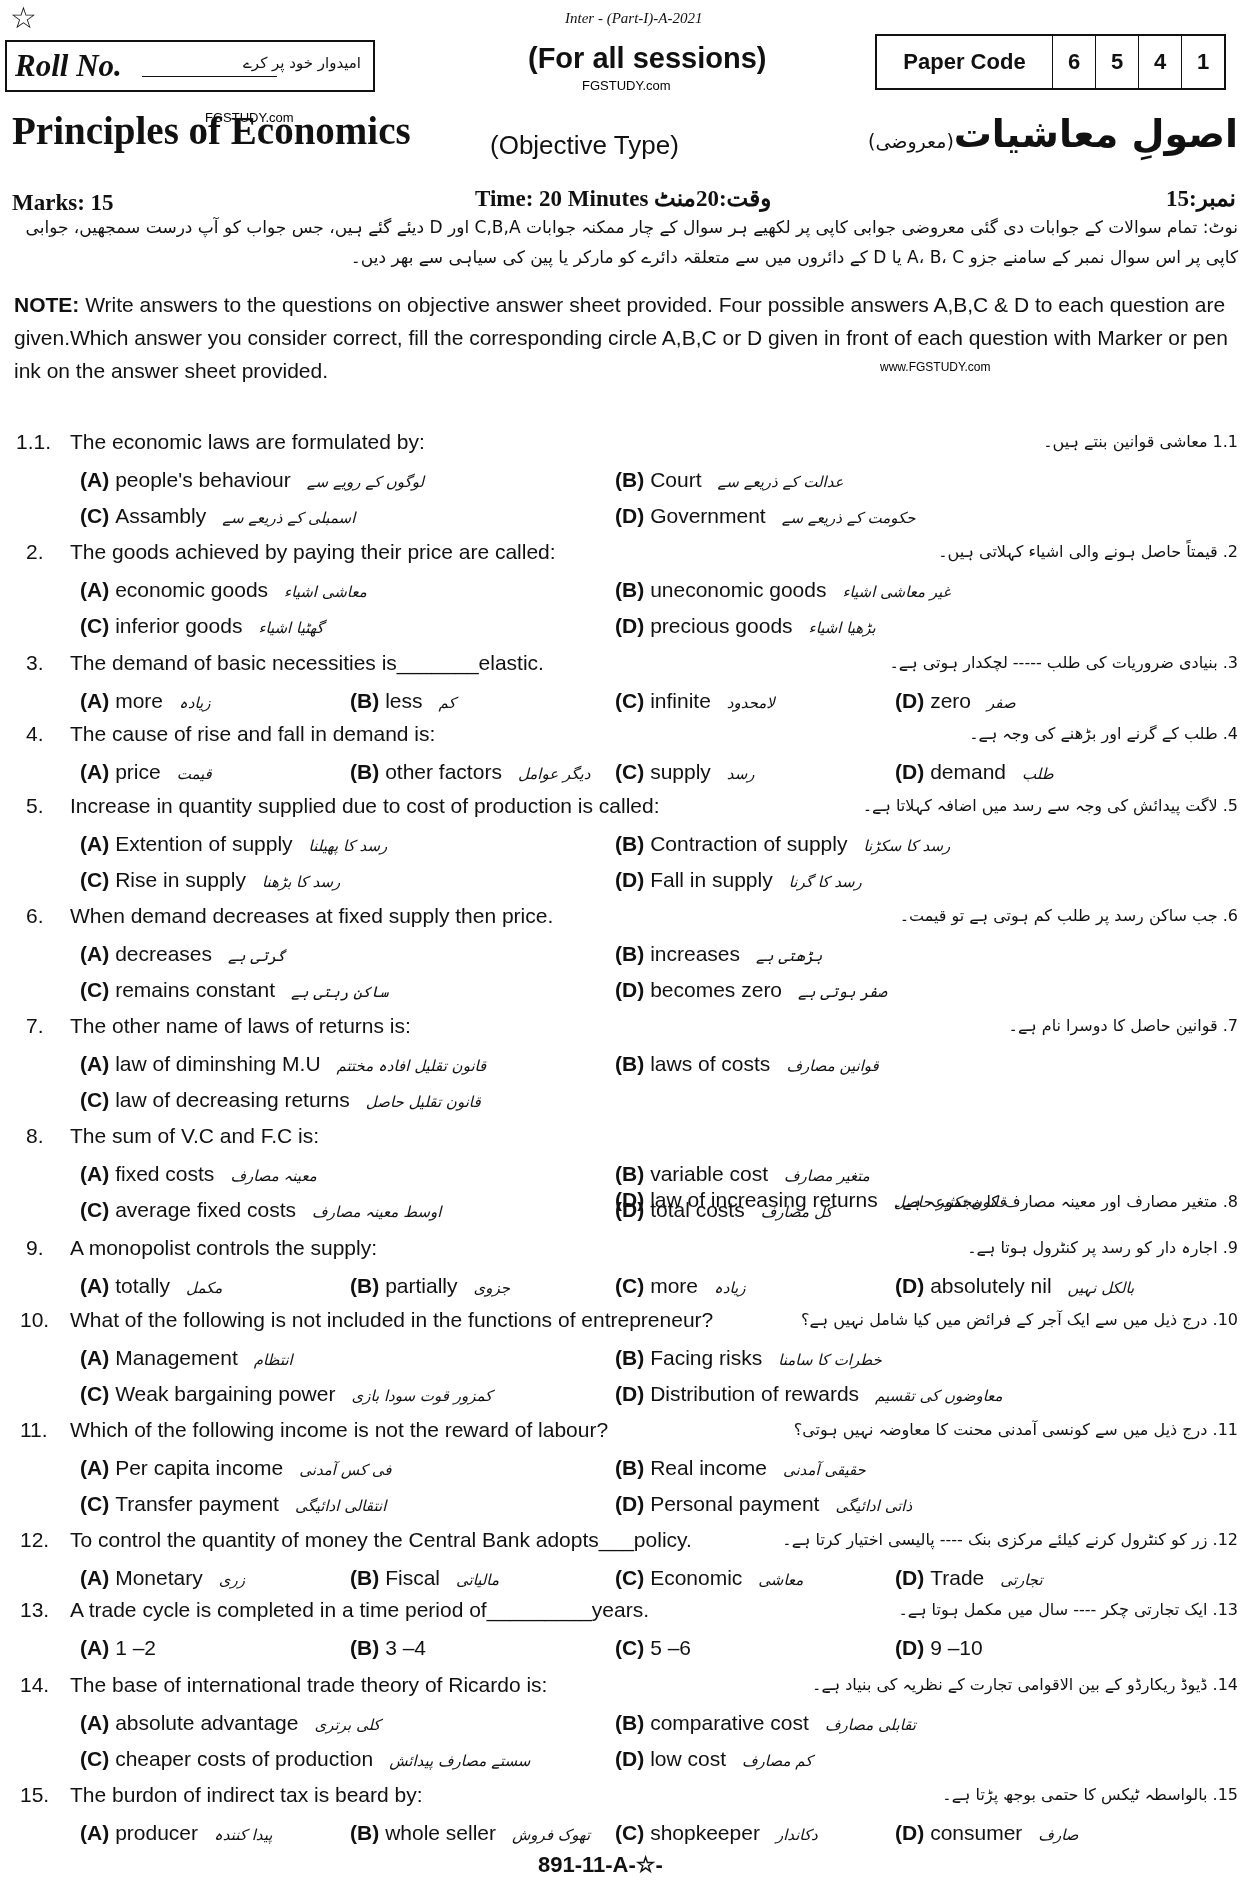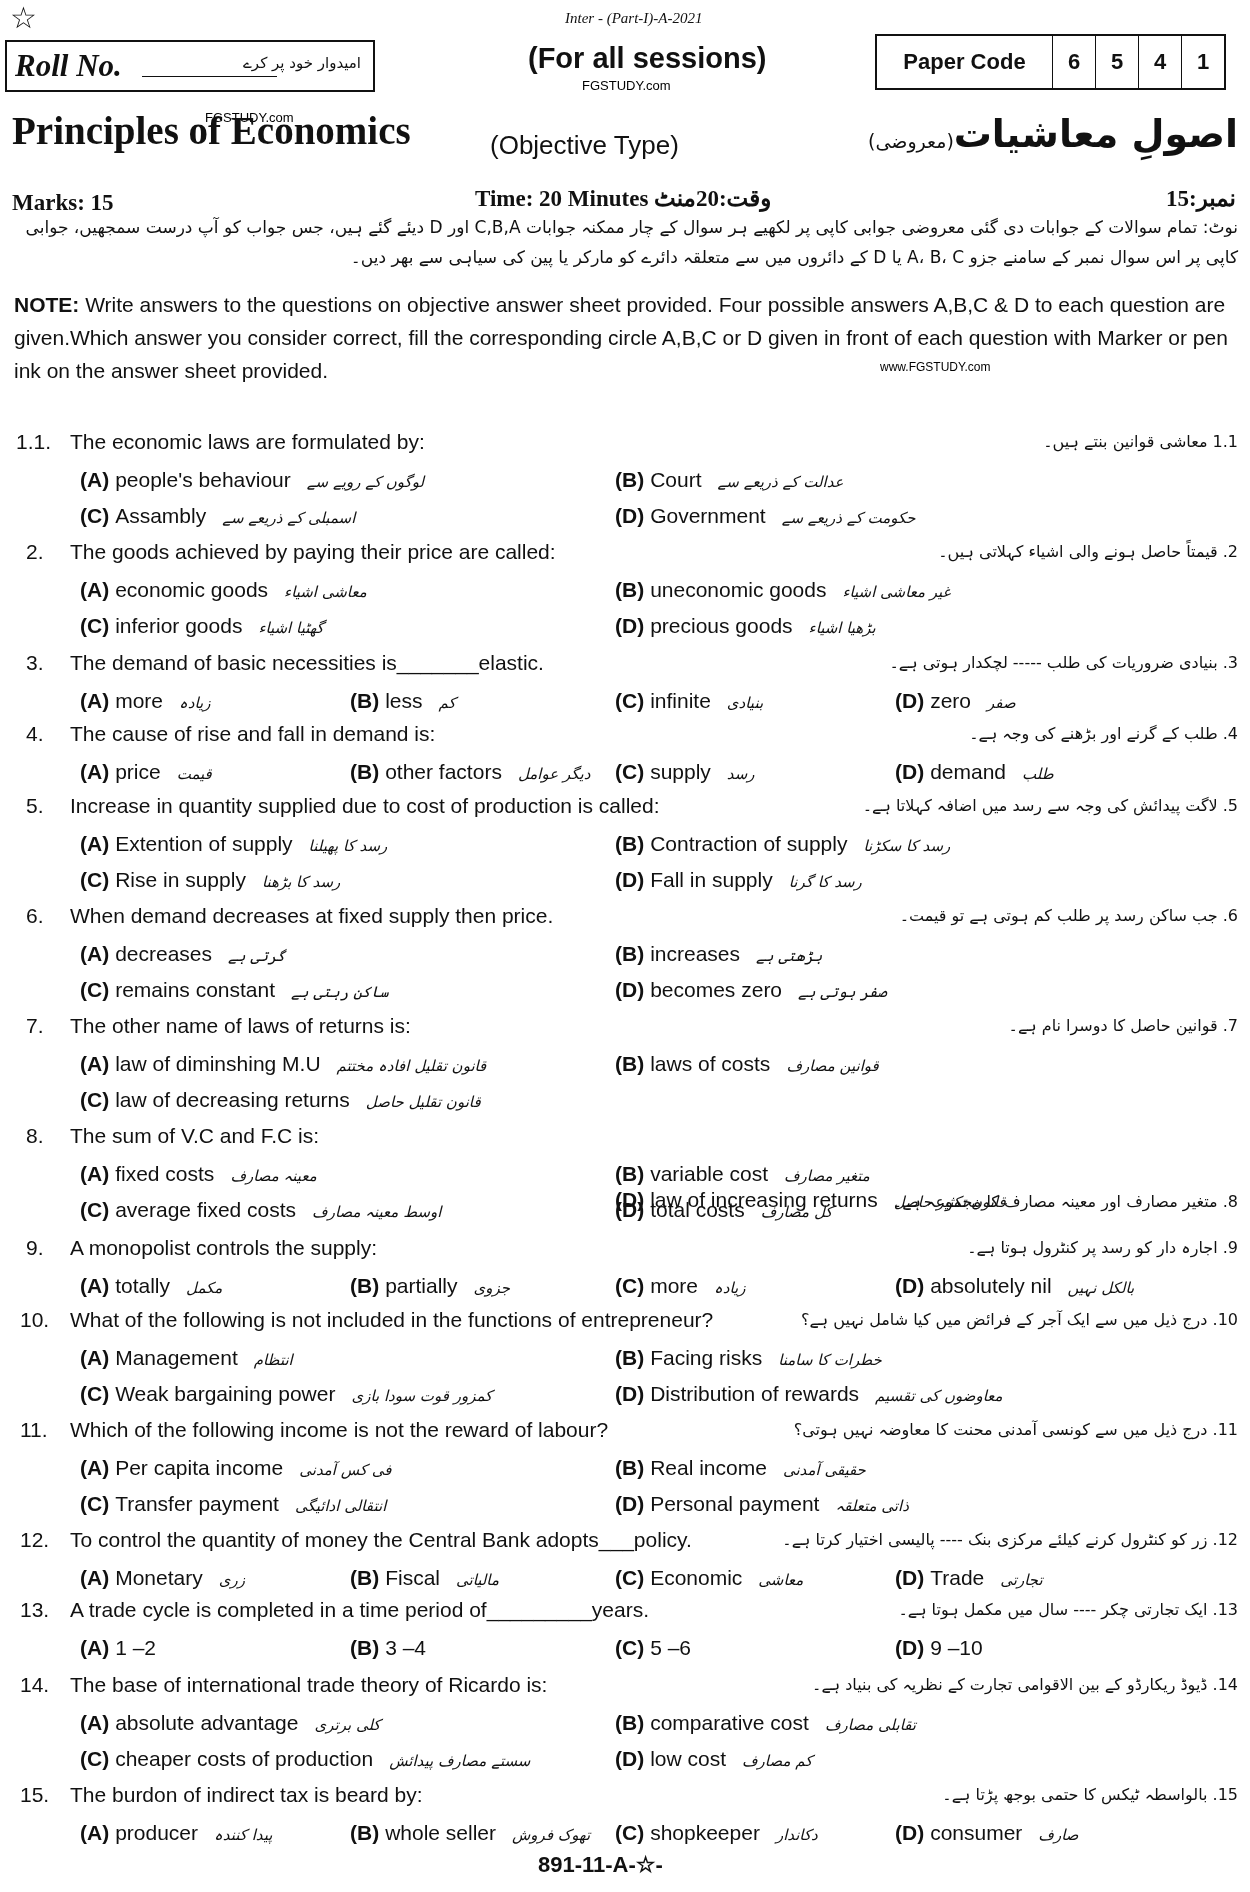--- a/index.html
+++ b/index.html
@@ -90,21 +90,21 @@
     <div class="qur" style="top: 542px;">2. قیمتاً حاصل ہونے والی اشیاء کہلاتی ہیں۔</div>
     <div class="opt" style="left: 80px; top: 578px;"><span class="lbl">(A)</span><span>economic goods</span><span class="ur">معاشی اشیاء</span></div>
     <div class="opt" style="left: 615px; top: 578px;"><span class="lbl">(B)</span><span>uneconomic goods</span><span class="ur">غیر معاشی اشیاء</span></div>
     <div class="opt" style="left: 80px; top: 614px;"><span class="lbl">(C)</span><span>inferior goods</span><span class="ur">گھٹیا اشیاء</span></div>
     <div class="opt" style="left: 615px; top: 614px;"><span class="lbl">(D)</span><span>precious goods</span><span class="ur">بڑھیا اشیاء</span></div>
     <div class="q" style="left: 26px; top: 651px;">3.</div>
     <div class="q" style="left: 70px; top: 651px; white-space: nowrap;">The demand of basic necessities is_______elastic.</div>
     <div class="qur" style="top: 653px;">3. بنیادی ضروریات کی طلب ----- لچکدار ہوتی ہے۔</div>
     <div class="opt" style="left: 80px; top: 689px;"><span class="lbl">(A)</span><span>more</span><span class="ur">زیادہ</span></div>
     <div class="opt" style="left: 350px; top: 689px;"><span class="lbl">(B)</span><span>less</span><span class="ur">کم</span></div>
-    <div class="opt" style="left: 615px; top: 689px;"><span class="lbl">(C)</span><span>infinite</span><span class="ur">بنیادی</span></div>
+    <div class="opt" style="left: 615px; top: 689px;"><span class="lbl">(C)</span><span>infinite</span><span class="ur">لامحدود</span></div>
     <div class="opt" style="left: 895px; top: 689px;"><span class="lbl">(D)</span><span>zero</span><span class="ur">صفر</span></div>
     <div class="q" style="left: 26px; top: 722px;">4.</div>
     <div class="q" style="left: 70px; top: 722px; white-space: nowrap;">The cause of rise and fall in demand is:</div>
     <div class="qur" style="top: 724px;">4. طلب کے گرنے اور بڑھنے کی وجہ ہے۔</div>
     <div class="opt" style="left: 80px; top: 760px;"><span class="lbl">(A)</span><span>price</span><span class="ur">قیمت</span></div>
     <div class="opt" style="left: 350px; top: 760px;"><span class="lbl">(B)</span><span>other factors</span><span class="ur">دیگر عوامل</span></div>
     <div class="opt" style="left: 615px; top: 760px;"><span class="lbl">(C)</span><span>supply</span><span class="ur">رسد</span></div>
     <div class="opt" style="left: 895px; top: 760px;"><span class="lbl">(D)</span><span>demand</span><span class="ur">طلب</span></div>
     <div class="q" style="left: 26px; top: 794px;">5.</div>
     <div class="q" style="left: 70px; top: 794px; white-space: nowrap;">Increase in quantity supplied due to cost of production is called:</div>
@@ -147,21 +147,21 @@
     <div class="opt" style="left: 80px; top: 1346px;"><span class="lbl">(A)</span><span>Management</span><span class="ur">انتظام</span></div>
     <div class="opt" style="left: 615px; top: 1346px;"><span class="lbl">(B)</span><span>Facing risks</span><span class="ur">خطرات کا سامنا</span></div>
     <div class="opt" style="left: 80px; top: 1382px;"><span class="lbl">(C)</span><span>Weak bargaining power</span><span class="ur">کمزور قوت سودا بازی</span></div>
     <div class="opt" style="left: 615px; top: 1382px;"><span class="lbl">(D)</span><span>Distribution of rewards</span><span class="ur">معاوضوں کی تقسیم</span></div>
     <div class="q" style="left: 20px; top: 1418px;">11.</div>
     <div class="q" style="left: 70px; top: 1418px; white-space: nowrap;">Which of the following income is not the reward of labour?</div>
     <div class="qur" style="top: 1420px;">11. درج ذیل میں سے کونسی آمدنی محنت کا معاوضہ نہیں ہوتی؟</div>
     <div class="opt" style="left: 80px; top: 1456px;"><span class="lbl">(A)</span><span>Per capita income</span><span class="ur">فی کس آمدنی</span></div>
     <div class="opt" style="left: 615px; top: 1456px;"><span class="lbl">(B)</span><span>Real income</span><span class="ur">حقیقی آمدنی</span></div>
     <div class="opt" style="left: 80px; top: 1492px; text-align: center;"><span class="lbl">(C)</span><span>Transfer payment</span><span class="ur">انتقالی ادائیگی</span></div>
-    <div class="opt" style="left: 615px; top: 1492px;"><span class="lbl">(D)</span><span>Personal payment</span><span class="ur">ذاتی متعلقہ</span></div>
+    <div class="opt" style="left: 615px; top: 1492px;"><span class="lbl">(D)</span><span>Personal payment</span><span class="ur">ذاتی ادائیگی</span></div>
     <div class="q" style="left: 20px; top: 1528px;">12.</div>
     <div class="q" style="left: 70px; top: 1528px; white-space: nowrap;">To control the quantity of money the Central Bank adopts___policy.</div>
     <div class="qur" style="top: 1530px;">12. زر کو کنٹرول کرنے کیلئے مرکزی بنک ---- پالیسی اختیار کرتا ہے۔</div>
     <div class="opt" style="left: 80px; top: 1566px;"><span class="lbl">(A)</span><span>Monetary</span><span class="ur">زری</span></div>
     <div class="opt" style="left: 350px; top: 1566px;"><span class="lbl">(B)</span><span>Fiscal</span><span class="ur">مالیاتی</span></div>
     <div class="opt" style="left: 615px; top: 1566px;"><span class="lbl">(C)</span><span>Economic</span><span class="ur">معاشی</span></div>
     <div class="opt" style="left: 895px; top: 1566px; text-align: right;"><span class="lbl">(D)</span><span>Trade</span><span class="ur">تجارتی</span></div>
     <div class="q" style="left: 20px; top: 1598px;">13.</div>
     <div class="q" style="left: 70px; top: 1598px; white-space: nowrap;">A trade cycle is completed in a time period of_________years.</div>
     <div class="qur" style="top: 1600px;">13. ایک تجارتی چکر ---- سال میں مکمل ہوتا ہے۔</div>

